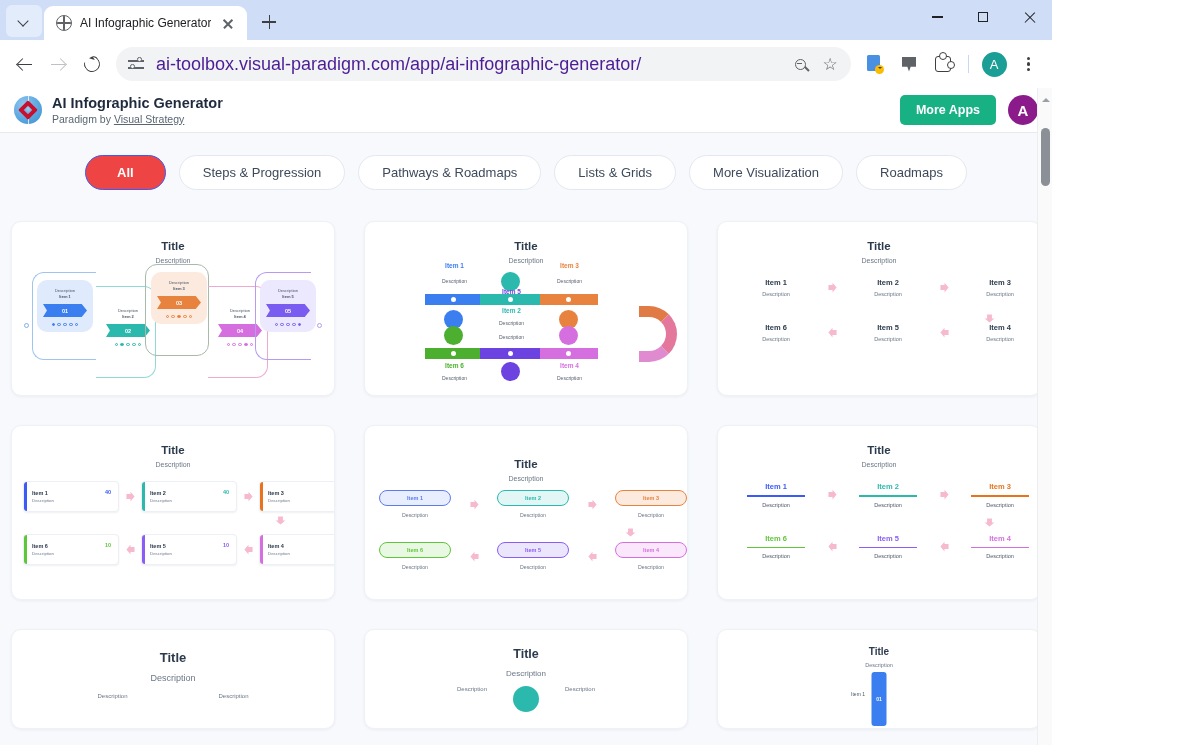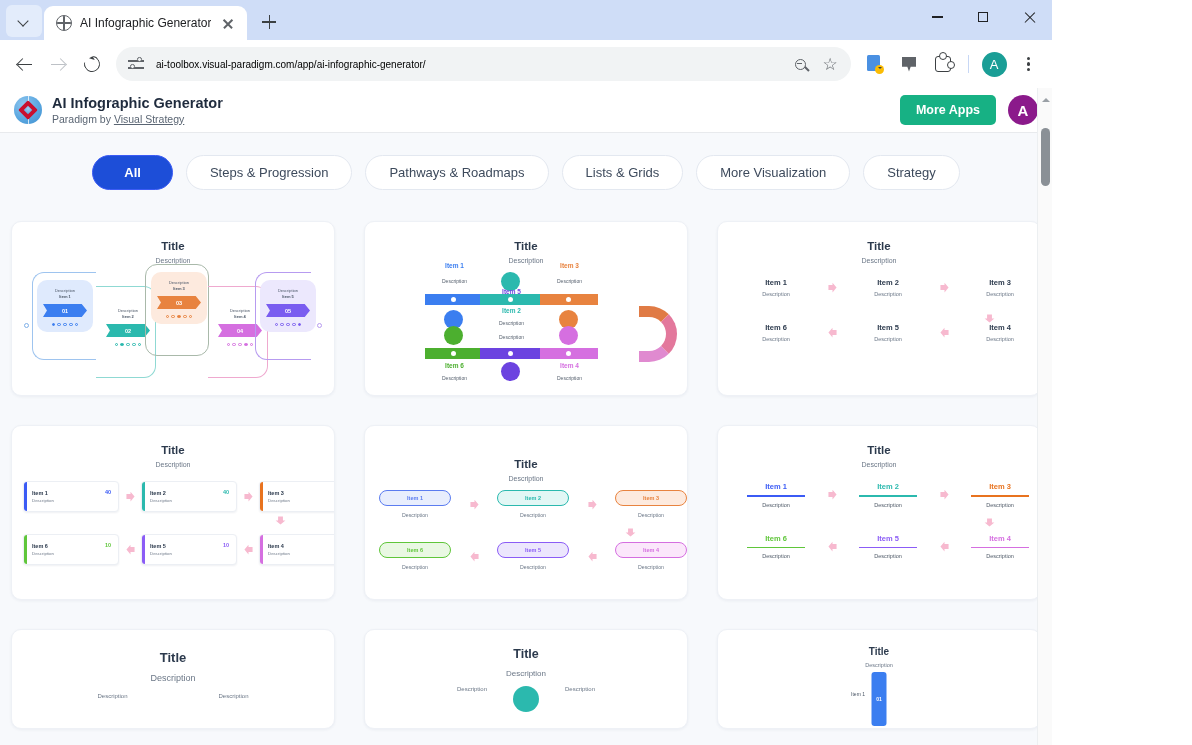--- a/index.html
+++ b/index.html
@@ -140,21 +140,21 @@
   }
   .tune-icon i:nth-child(1) { top: 4px; }
   .tune-icon i:nth-child(2) { top: 11px; }
   .tune-icon b {
     position: absolute; width: 4.6px; height: 4.6px; border-radius: 50%;
     background: #f1f3f4; border: 1.5px solid #5f6368;
   }
   .tune-icon b:nth-of-type(1) { left: 9px; top: 1.3px; }
   .tune-icon b:nth-of-type(2) { left: 2px; top: 8.3px; }
   .url-text {
-    flex: 1; font-size: 10px; color: #000000; margin-left: 12px;
+    flex: 1; font-size: 18px; color: #4c1d95; margin-left: 12px;
     white-space: nowrap; overflow: hidden;
   }
   .omni-btn {
     width: 30px; height: 30px; display: flex; align-items: center;
     justify-content: center; border-radius: 50%; cursor: pointer; flex: none;
   }
   .zoom-out-icon {
     width: 11px; height: 11px; border: 1.6px solid #5f6368;
     border-radius: 50%; position: relative;
   }
@@ -260,21 +260,21 @@
   .filters {
     display: flex; flex-wrap: wrap; justify-content: center;
     gap: 11px 13px; padding: 22px 70px 0 70px; max-width: 1120px; margin: 0 auto;
   }
   .chip {
     border: 1px solid #e3e8f0; background: #ffffff; color: #3d4a5c;
     border-radius: 20px; padding: 10px 23px; font-size: 13px;
     cursor: pointer; white-space: nowrap; line-height: 1;
   }
   .chip.active {
-    background: #1d4ed8; color: #ffffff; border-color: #3b5bf5; font-weight: bold;
+    background: #ef4444; color: #ffffff; border-color: #3b5bf5; font-weight: bold;
     padding-left: 31px; padding-right: 31px;
   }
 
   .grid {
     display: grid; grid-template-columns: repeat(3, 324px);
     gap: 29px; justify-content: center; padding: 31px 0 0 0;
   }
   .card {
     background: #ffffff; border: 1px solid #eef1f6; border-radius: 10px;
     height: 175px; box-shadow: 0 1px 3px rgba(30,45,80,.06);
@@ -528,21 +528,21 @@
     </div>
 
     <div class="content">
 
       <div class="filters">
         <button class="chip active">All</button>
         <button class="chip">Steps &amp; Progression</button>
         <button class="chip">Pathways &amp; Roadmaps</button>
         <button class="chip">Lists &amp; Grids</button>
         <button class="chip">More Visualization</button>
-        <button class="chip">Strategy</button>
+        <button class="chip">Roadmaps</button>
       </div>
 
       <div class="grid">
 
         <div class="card">
           <div class="card-t">Title</div>
           <div class="card-d">Description</div>
           <div class="c1-wrap">
             <span class="c1-end" style="left:12px;top:55px;"></span>
             <span class="c1-end" style="right:12px;top:55px;border-color:#b79bf0;"></span>

